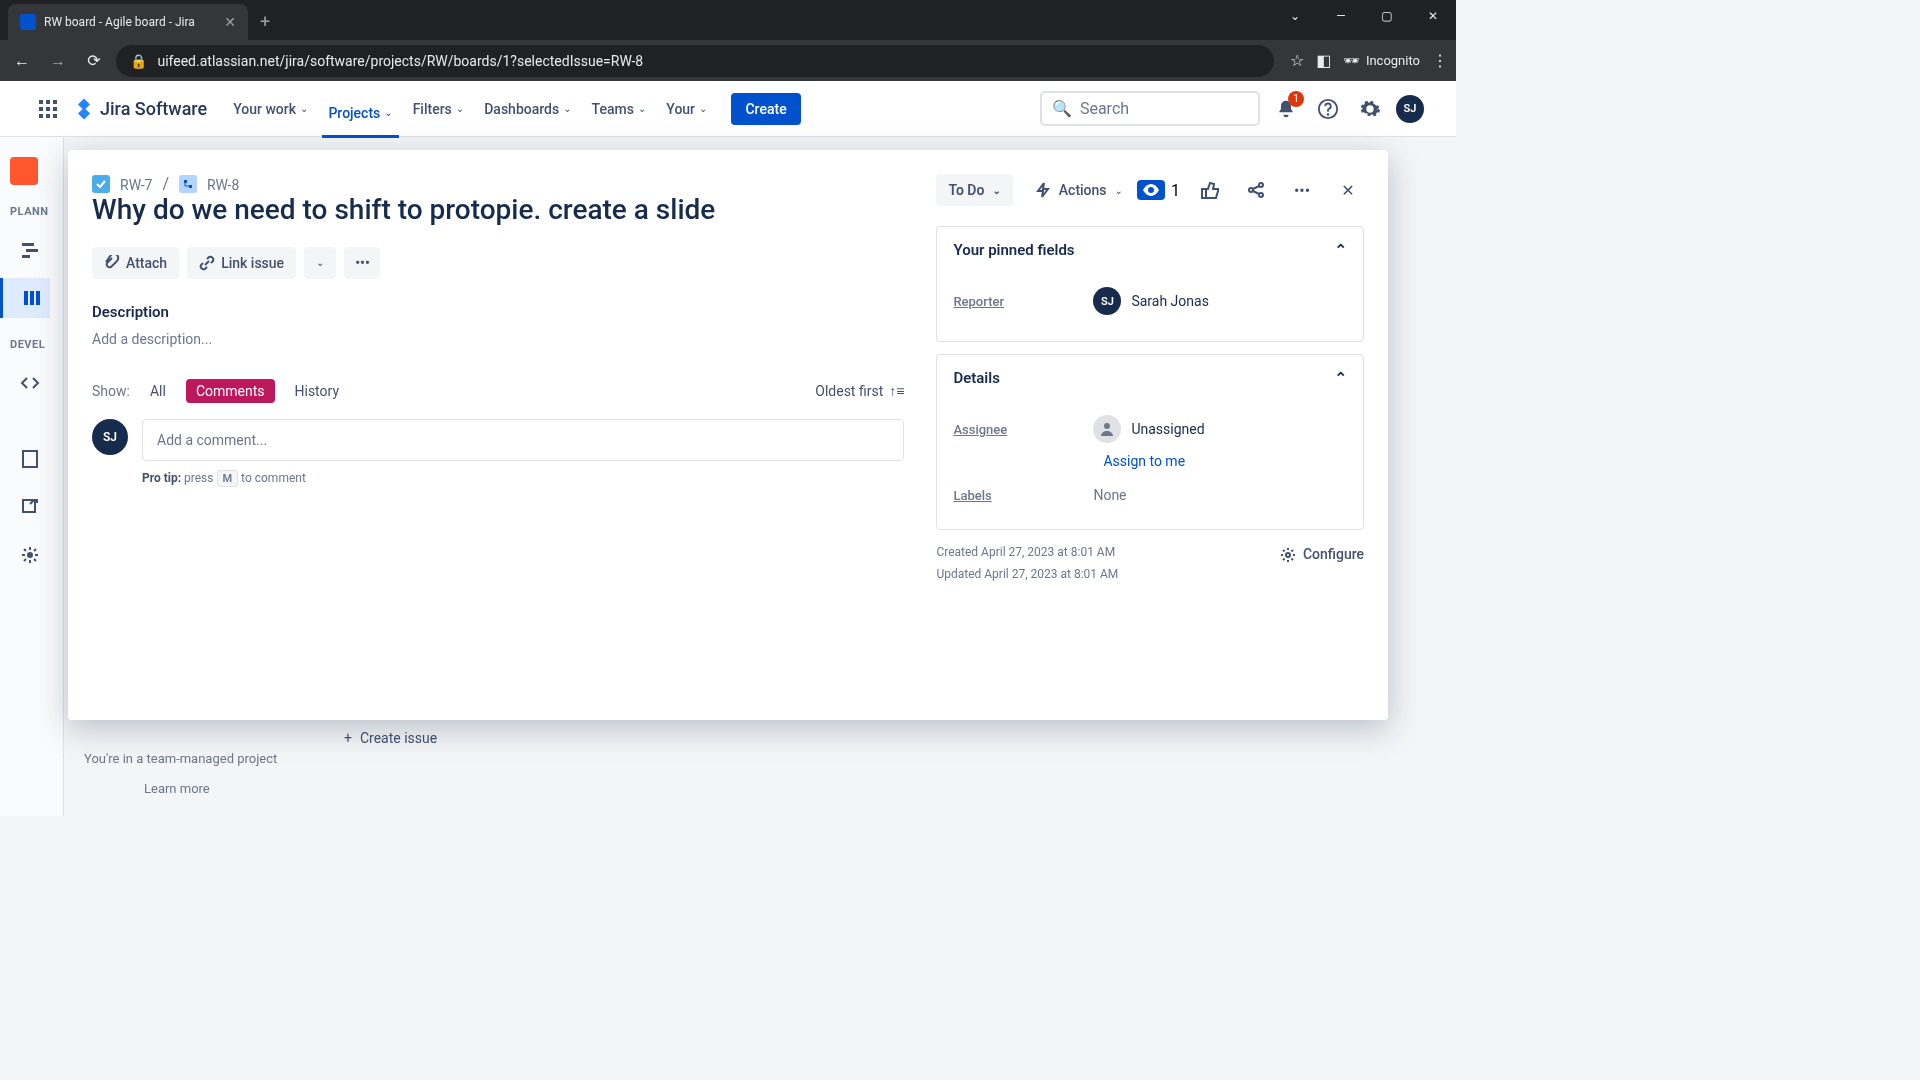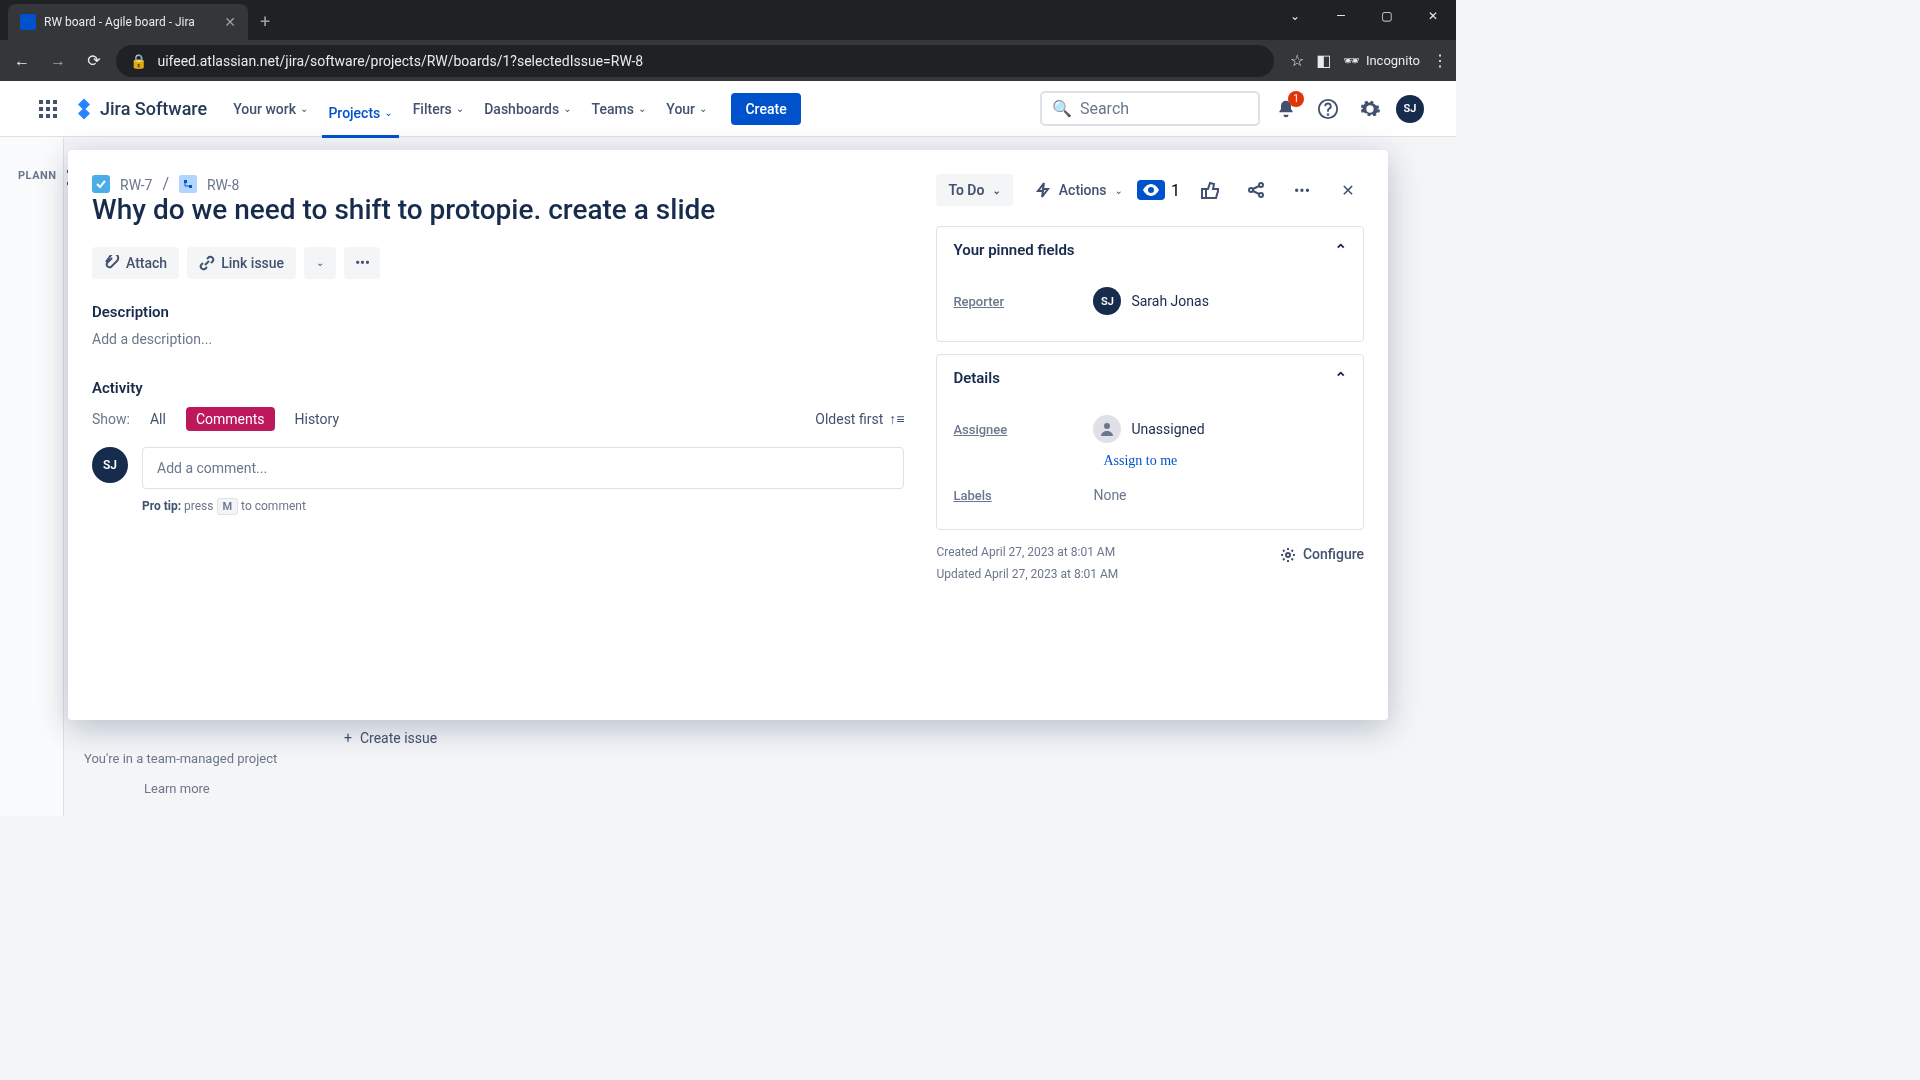--- a/index.html
+++ b/index.html
@@ -32,21 +32,21 @@
 .chevron { font-size: 10px; }
 .create-btn { background: #0052cc; color: #fff; border: none; padding: 8px 14px; border-radius: 4px; font-size: 14px; font-weight: 500; cursor: pointer; margin-left: 10px; }
 .nav-right { margin-left: auto; display: flex; align-items: center; gap: 10px; }
 .search-box { display: flex; align-items: center; background: #fff; border: 2px solid #dfe1e6; border-radius: 5px; padding: 6px 10px; width: 220px; gap: 8px; color: #6b778c; }
 .nav-icon { width: 32px; height: 32px; border-radius: 50%; display: flex; align-items: center; justify-content: center; color: #42526e; cursor: pointer; position: relative; }
 .notif-badge { position: absolute; top: -2px; right: -2px; background: #de350b; color: #fff; font-size: 10px; width: 16px; height: 16px; border-radius: 50%; display: flex; align-items: center; justify-content: center; }
 .avatar-sm { width: 28px; height: 28px; border-radius: 50%; background: #172b4d; color: #fff; font-size: 11px; display: flex; align-items: center; justify-content: center; font-weight: 600; }
 
 
 .jira-body { display: flex; height: calc(100% - 137px); }
-.side-rail { width: 64px; background: #fafbfc; border-right: 1px solid #dfe1e6; padding-top: 20px; display: flex; flex-direction: row; align-items: flex-start; padding-left:10px; gap: 8px; }
+.side-rail { width: 64px; background: #fafbfc; border-right: 1px solid #dfe1e6; padding-top: 20px; display: flex; flex-direction: column; align-items: flex-start; padding-left:10px; gap: 8px; }
 .rail-section-label { font-size: 11px; font-weight: 700; color: #6b778c; letter-spacing: 0.5px; margin: 12px 0 4px; }
 .rail-item { width: 40px; height: 40px; display: flex; align-items: center; justify-content: center; border-radius: 4px; color: #42526e; cursor: pointer; }
 .rail-item.sel { background: #deebff; color: #0052cc; border-left: 3px solid #0052cc; margin-left:-10px; padding-left:10px; width:50px; border-radius:0}
 .proj-icon { width: 28px; height: 28px; background: #ff5630; border-radius: 4px; }
 
 
 .board-bg { flex: 1; padding: 20px; position: relative; }
 .create-issue-bg { position: absolute; bottom: 70px; left: 280px; color: #42526e; font-size: 14px; display: flex; gap: 8px; align-items: center; }
 .footer-line { position: absolute; bottom: 50px; left: 20px; font-size: 13px; color: #6b778c; }
 .learn-more { position: absolute; bottom: 20px; left: 80px; font-size: 13px; color: #6b778c; }
@@ -97,21 +97,21 @@
 
 .panel { border: 1px solid #dfe1e6; border-radius: 4px; margin-bottom: 12px; }
 .panel-header { padding: 14px 16px; display: flex; justify-content: space-between; align-items: flex-start; font-size: 15px; font-weight: 600; color: #172b4d; cursor: pointer; }
 .panel-body { padding: 4px 16px 16px; }
 .field-row { display: flex; align-items: center; padding: 10px 0; }
 .field-label { width: 140px; font-size: 13px; color: #6b778c; font-weight: 500; text-decoration: underline; }
 .field-value { flex: 1; font-size: 14px; color: #172b4d; display: flex; align-items: center; gap: 10px; }
 .person-avatar { width: 28px; height: 28px; border-radius: 50%; display: flex; align-items: center; justify-content: center; font-size: 11px; color: #fff; font-weight: 600; }
 .sj-av { background: #172b4d; }
 .unassigned-av { background: #dfe1e6; color: #6b778c; }
-.assign-link { color: #0052cc; font-size: 14px; cursor: pointer; margin-left: 150px; font-family: Liberation Serif, serif; }
+.assign-link { color: #0052cc; font-size: 14px; cursor: pointer; margin-left: 150px; }
 
 .meta-dates { font-size: 12px; color: #6b778c; line-height: 1.8; margin-top: 12px; display: flex; justify-content: space-between; align-items: flex-start; }
 .configure-btn { display: flex; align-items: center; gap: 6px; color: #42526e; font-size: 14px; cursor: pointer; font-weight: 500; }
 </style>
 </head>
 <body>
 
 <div class="browser-chrome">
   <div class="window-controls">
     <div class="win-btn">⌄</div>
@@ -339,21 +339,20 @@
       </button>
       <button class="action-btn">
           <span class="chevron">⌄</span>
         </button>
       <button class="action-btn more-dots">•••</button>
     </div>
 
     <div class="section-label">Description</div>
     <div class="desc-placeholder">Add a description...</div>
 
-    <div class="section-label">Activity</div>
     <div class="activity-row">
       <span class="show-label">Show:</span>
       <span class="filter-chip">All</span>
       <span class="filter-chip active">Comments</span>
       <span class="filter-chip">History</span>
       <div class="sort-btn">
         <span>Oldest first</span>
         <span>↑≡</span>
       </div>
     </div>

